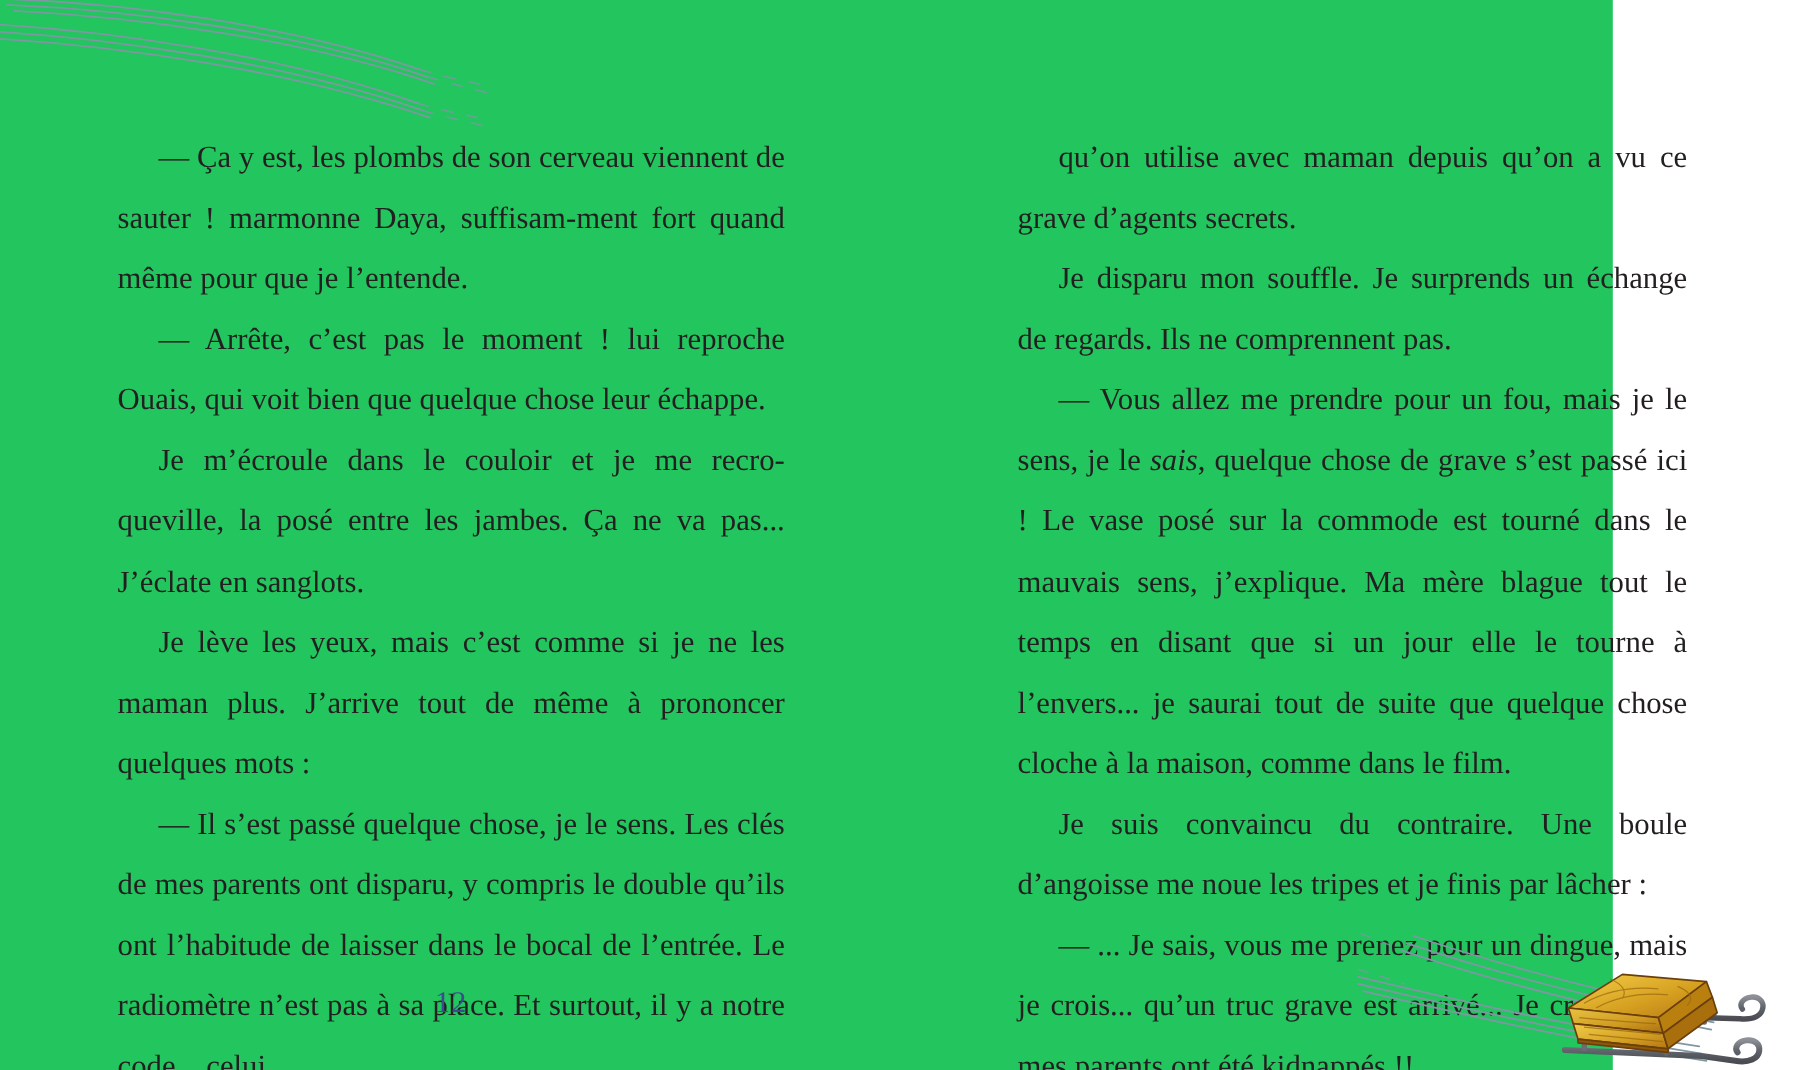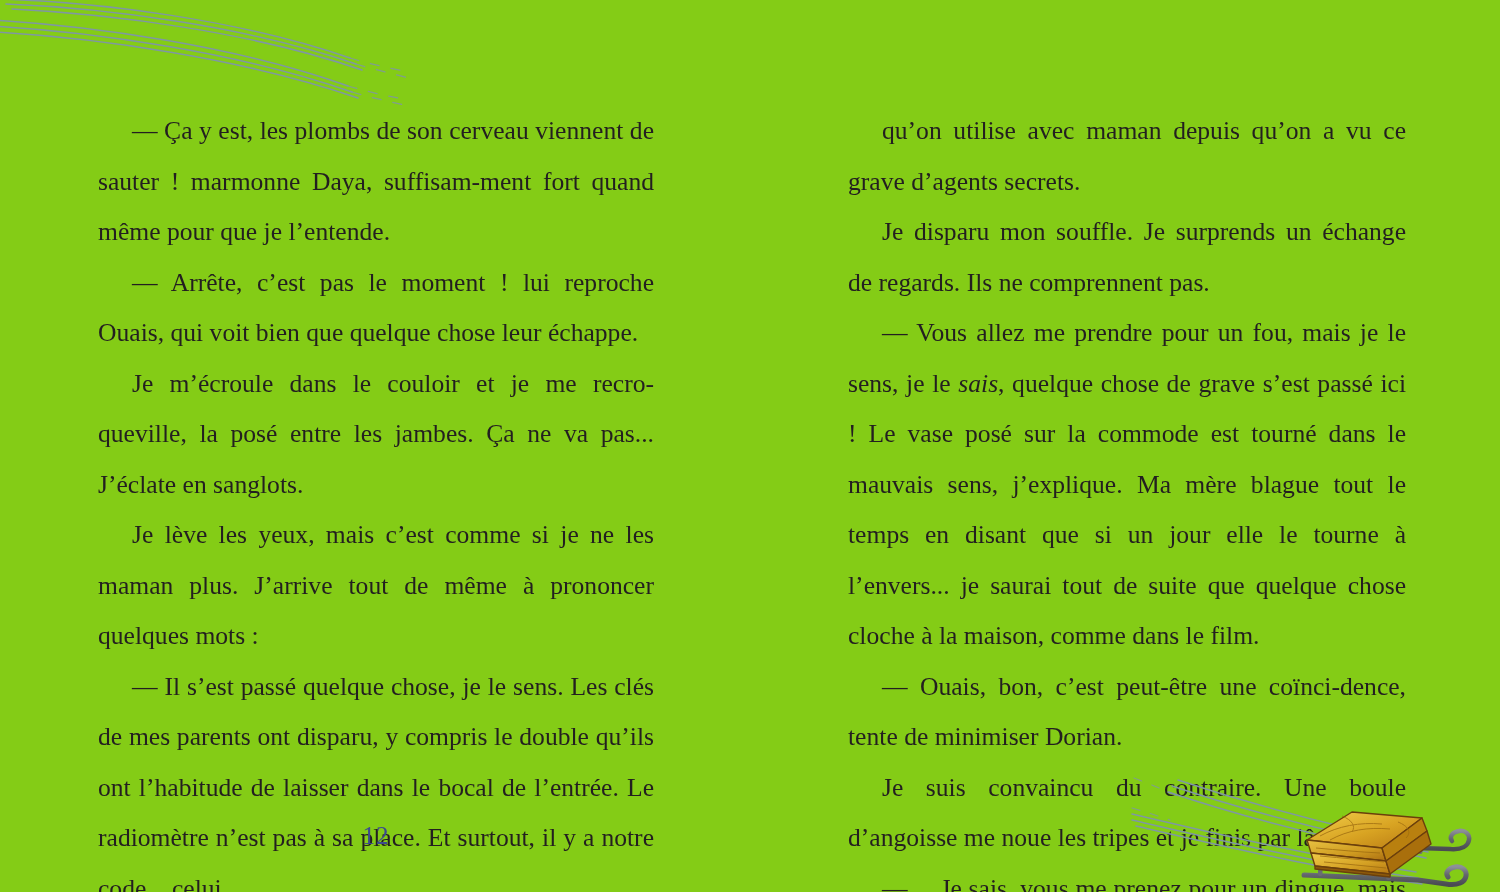--- a/index.html
+++ b/index.html
@@ -11,23 +11,23 @@
     width: 1500px;
     height: 892px;
     position: relative;
     overflow: hidden;
     font-family: "Liberation Serif", "DejaVu Serif", serif;
     color: #231f20;
   }
   .page {
     position: absolute;
     inset: 0;
-    width: 1500px;
+    width: 1344px;
     height: 892px;
-    background: #84cc16;
+    background: #22c55e;
   }
 
   
   .deco {
     position: absolute;
     pointer-events: none;
   }
   .deco-top-left {
     left: -10px;
     top: -8px;
@@ -121,21 +121,20 @@
       <p>— Arrête, c’est pas le moment ! lui reproche Ouais, qui voit bien que quelque chose leur échappe.</p>
       <p>Je m’écroule dans le couloir et je me recro-​queville, la posé entre les jambes. Ça ne va pas... J’éclate en sanglots.</p>
       <p>Je lève les yeux, mais c’est comme si je ne les maman plus. J’arrive tout de même à prononcer quelques mots :</p>
       <p>— Il s’est passé quelque chose, je le sens. Les clés de mes parents ont disparu, y compris le double qu’ils ont l’habitude de laisser dans le bocal de l’entrée. Le radiomètre n’est pas à sa place. Et surtout, il y a notre code... celui</p>
     </div>
 
     <div class="col col-right">
       <p>qu’on utilise avec maman depuis qu’on a vu ce grave d’agents secrets.</p>
       <p>Je disparu mon souffle. Je surprends un échange de regards. Ils ne comprennent pas.</p>
       <p>— Vous allez me prendre pour un fou, mais je le sens, je le <em>sais</em>, quelque chose de grave s’est passé ici ! Le vase posé sur la commode est tourné dans le mauvais sens, j’explique. Ma mère blague tout le temps en disant que si un jour elle le tourne à l’envers... je saurai tout de suite que quelque chose cloche à la maison, comme dans le film.</p>
-      <p>— Ouais, bon, c’est peut-être une coïnci-​dence, tente de minimiser Dorian.</p>
       <p>Je suis convaincu du contraire. Une boule d’angoisse me noue les tripes et je finis par lâcher :</p>
       <p>— ... Je sais, vous me prenez pour un dingue, mais je crois... qu’un truc grave est arrivé... Je crois... que mes parents ont été kidnappés !!</p>
     </div>
 
   </div>
 
   <div class="folio">12</div>
 
   <svg class="deco deco-bottom-right" viewBox="0 0 370 125">
     <g fill="none" stroke="#7f97a3" stroke-width="1.5" stroke-linecap="round">

